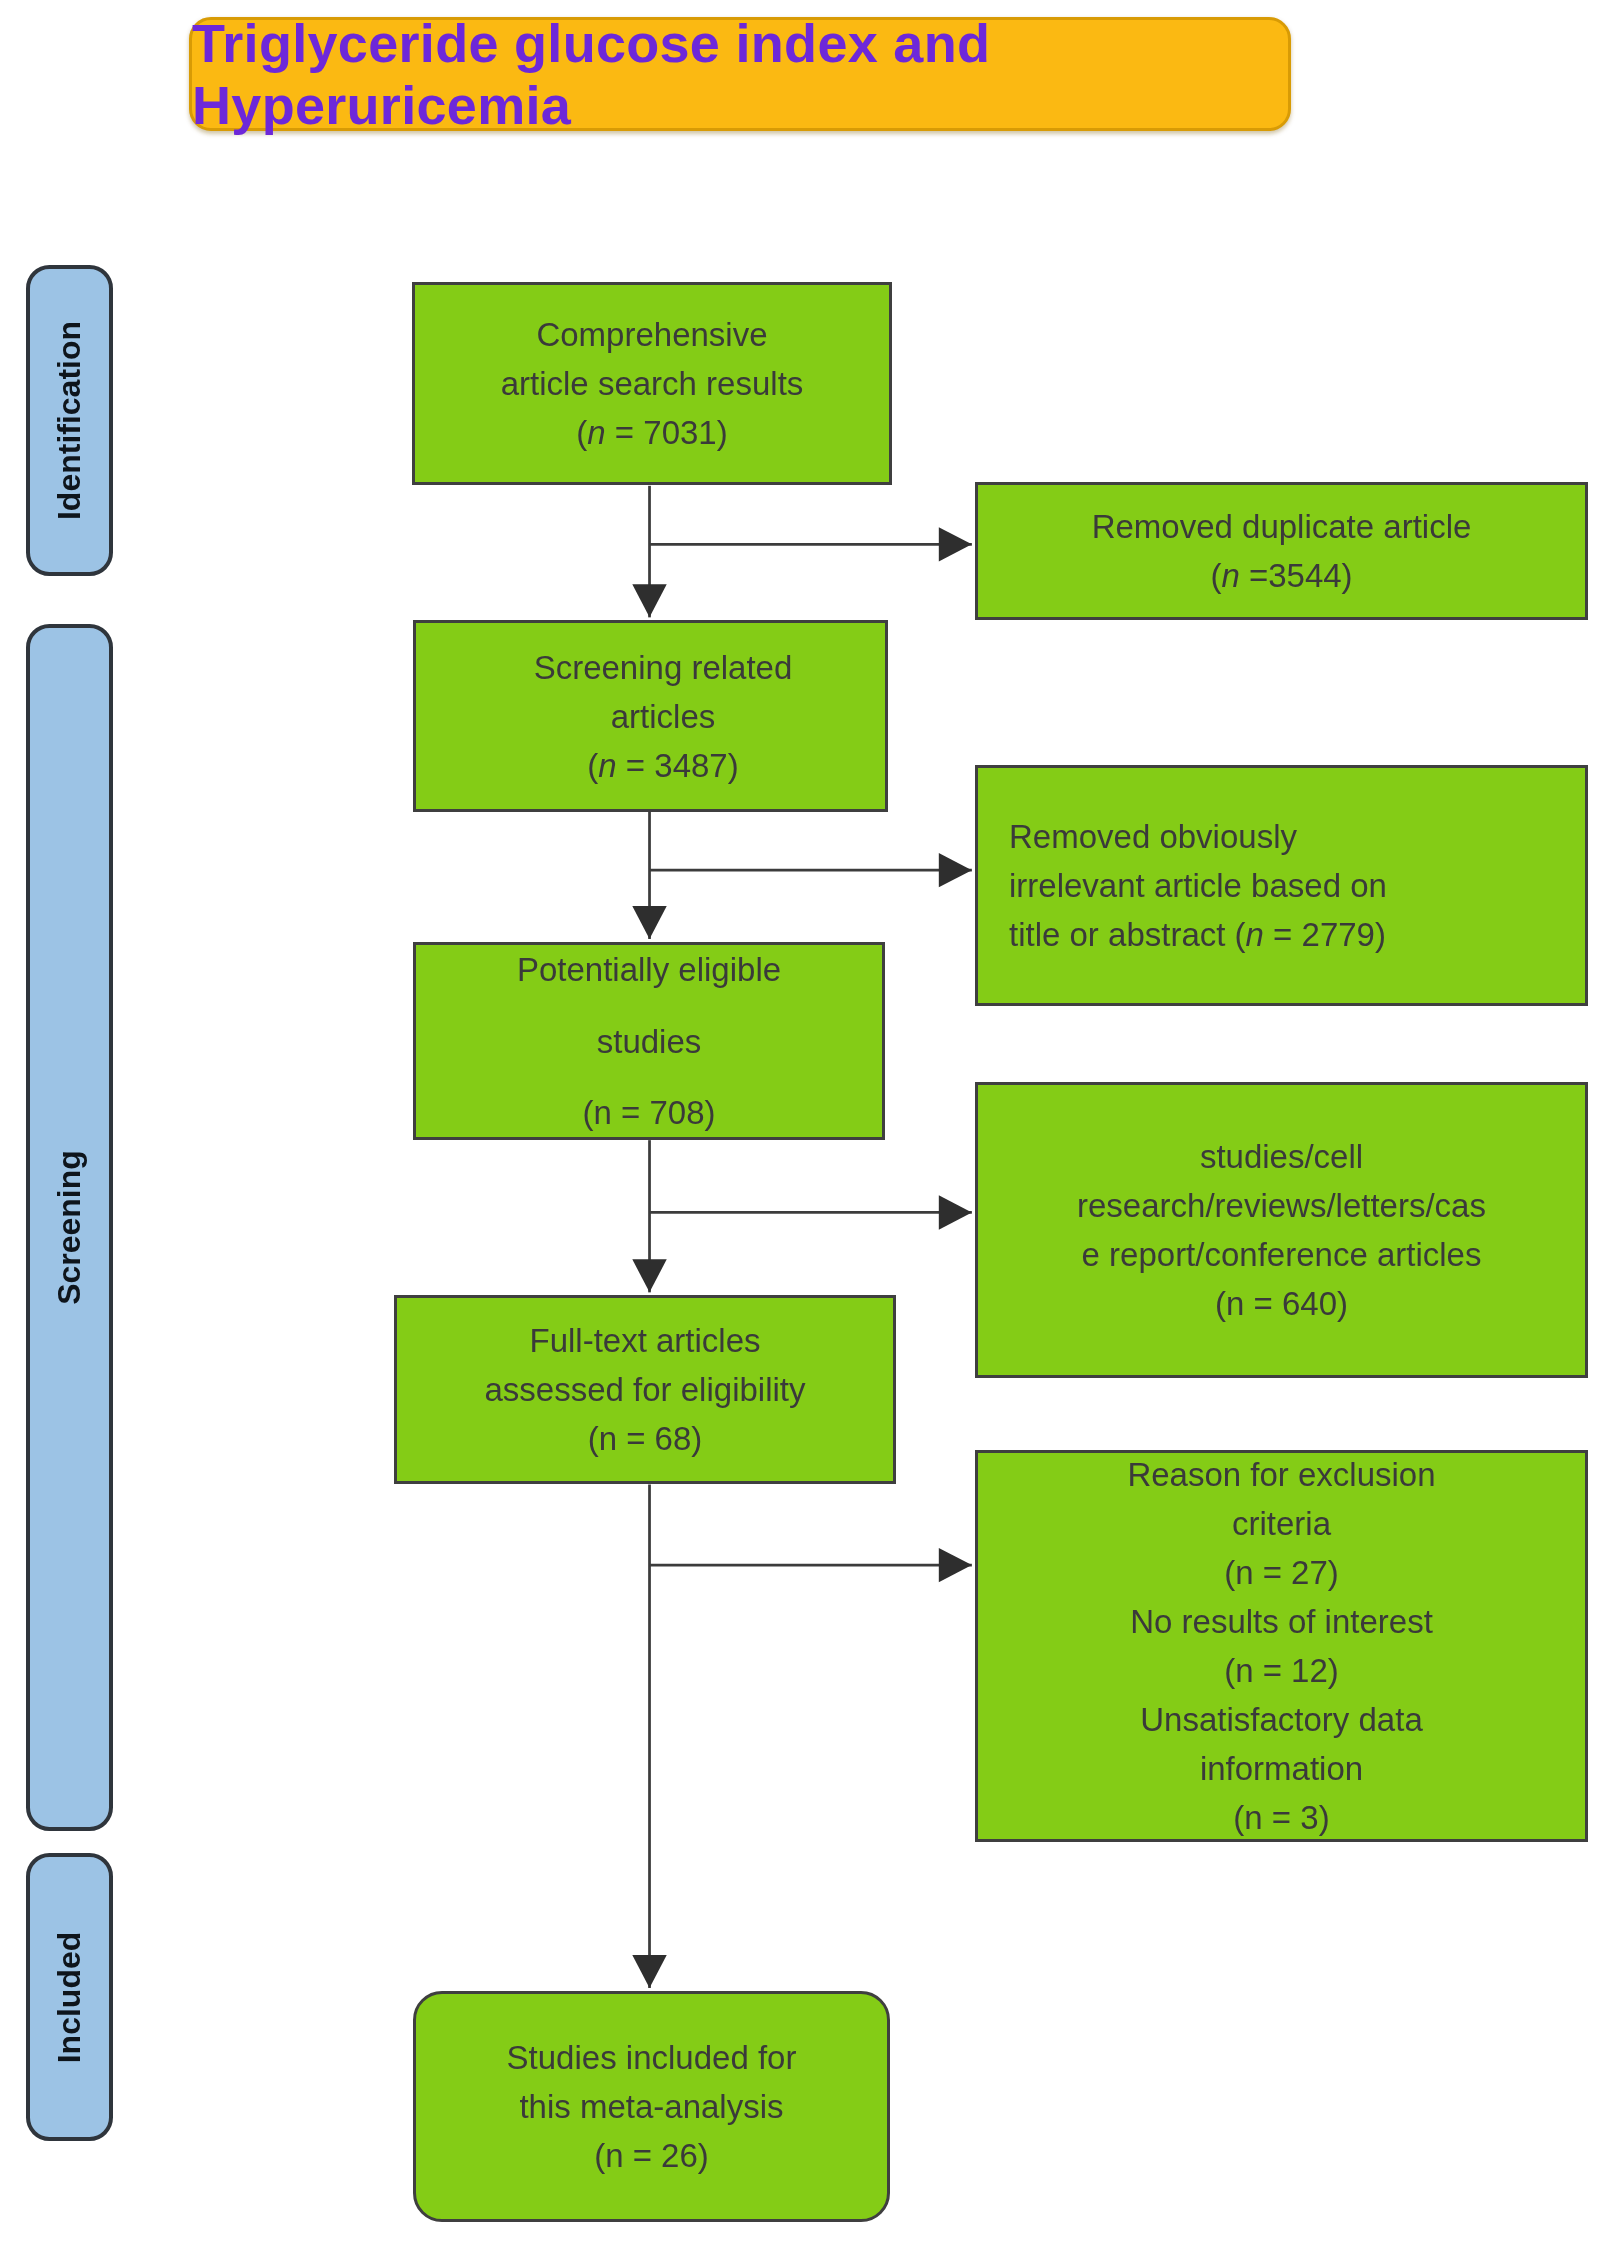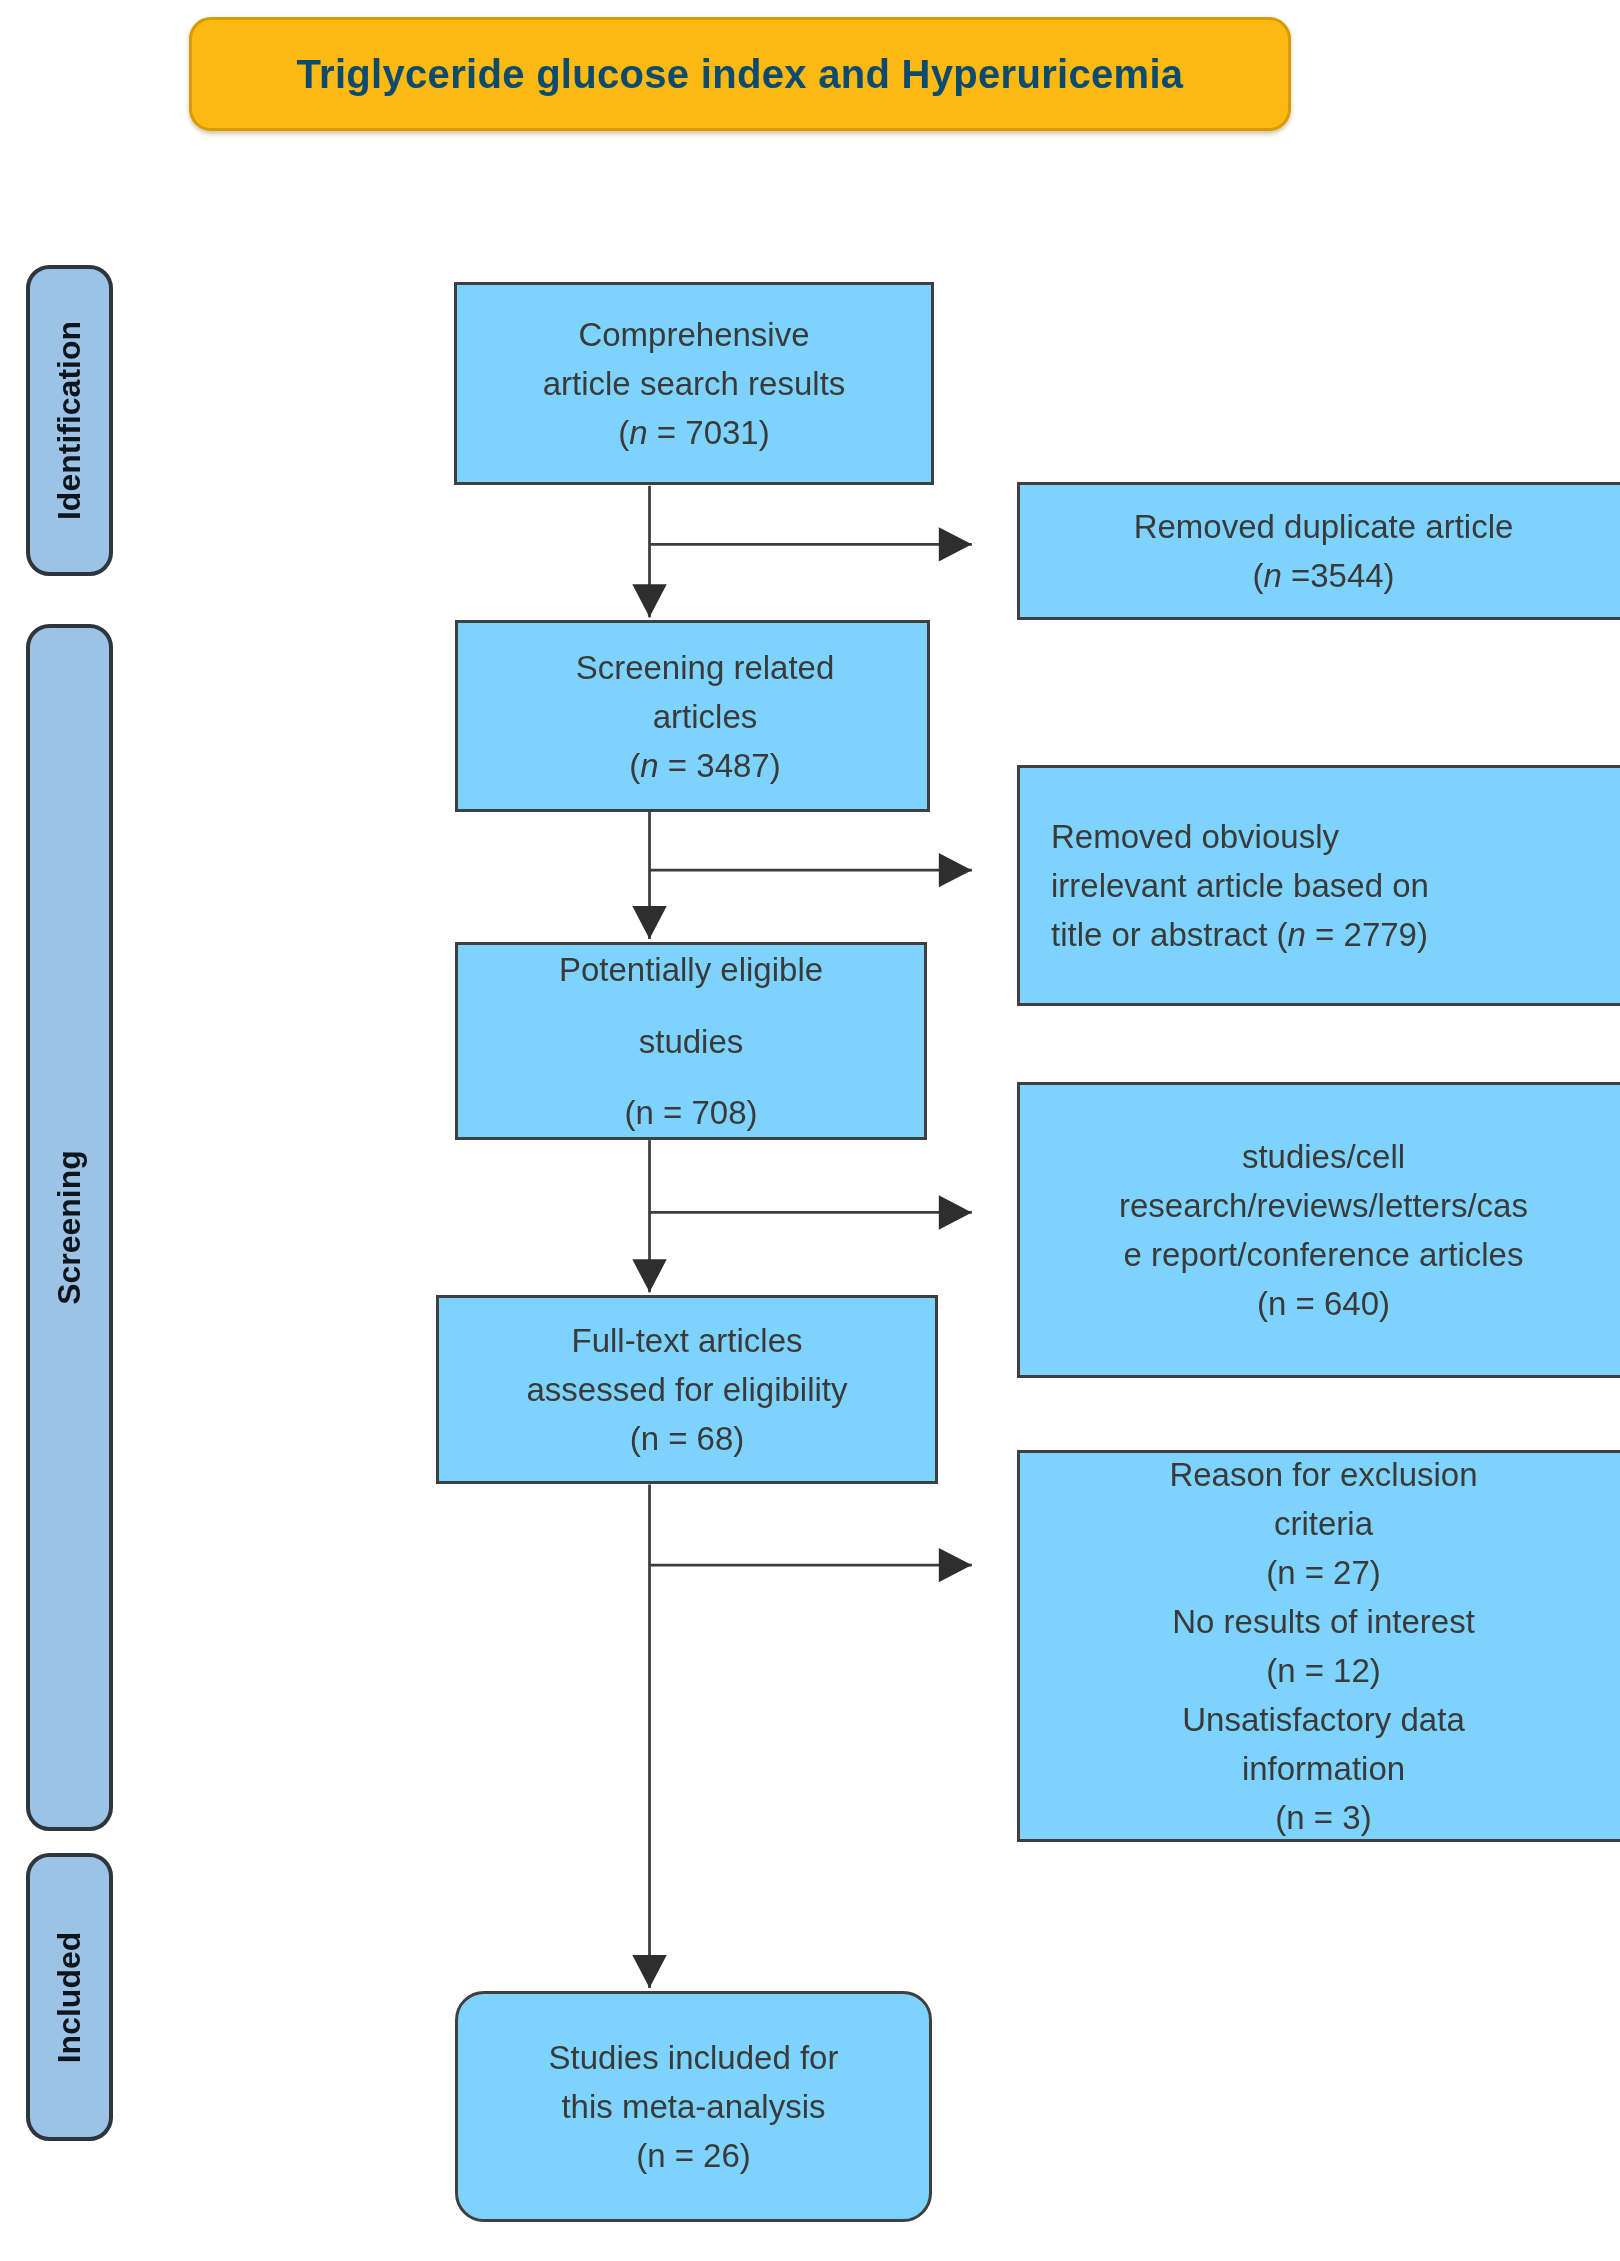--- a/index.html
+++ b/index.html
@@ -24,21 +24,21 @@
   .title-banner{
     position:absolute;left:189px;top:17px;width:1102px;height:114px;
     background:var(--title-bg);
     border:3.4px solid var(--title-border);
     border-radius:22px;
     box-sizing:border-box;
     display:flex;align-items:center;justify-content:center;
     box-shadow:0 2.8px 4.1px rgba(120,90,0,0.35);
   }
   .title-banner span{
-    font-size:40px;font-weight:bold;color:#0c4a6e;letter-spacing:0.3px;
+    font-size:54px;font-weight:bold;color:#6d28d9;letter-spacing:0.3px;
   }
   
   .stage{
     position:absolute;left:26px;width:87px;
     background:var(--stage-bg);
     border:4.1px solid var(--stage-border);
     border-radius:23.4px;
     box-sizing:border-box;
     display:flex;align-items:center;justify-content:center;
   }
@@ -46,27 +46,27 @@
   .stage-screening{top:624px;height:1207px;}
   .stage-included{top:1853px;height:288px;}
   .stage-text{
     transform:rotate(-90deg);
     white-space:nowrap;
     font-size:32px;font-weight:bold;color:#0E151C;
   }
   
   .fbox{
     position:absolute;
-    background:#7dd3fc;
+    background:#84cc16;
     border:3.4px solid var(--box-border);
     box-sizing:border-box;
     display:flex;flex-direction:column;justify-content:center;align-items:center;
     text-align:center;
     color:var(--box-text);
-    font-size:33px;line-height:49px;margin-left:42px;
+    font-size:33px;line-height:49px;
   }
   .fbox .box-line{width:100%;}
   .fbox i{font-style:italic;}
   .box-b1{left:412px;top:282px;width:480px;height:203px;}
   .box-b2{left:413px;top:620px;width:475px;height:192px;padding-left:25px;}
   .box-b3{left:413px;top:942px;width:472px;height:198px;justify-content:space-between;}
   .box-b4{left:394px;top:1295px;width:502px;height:189px;}
   .box-b5{left:413px;top:1991px;width:477px;height:231px;border-radius:29px;}
   .box-r1{left:975px;top:482px;width:613px;height:138px;}
   .box-r2{left:975px;top:765px;width:613px;height:241px;

